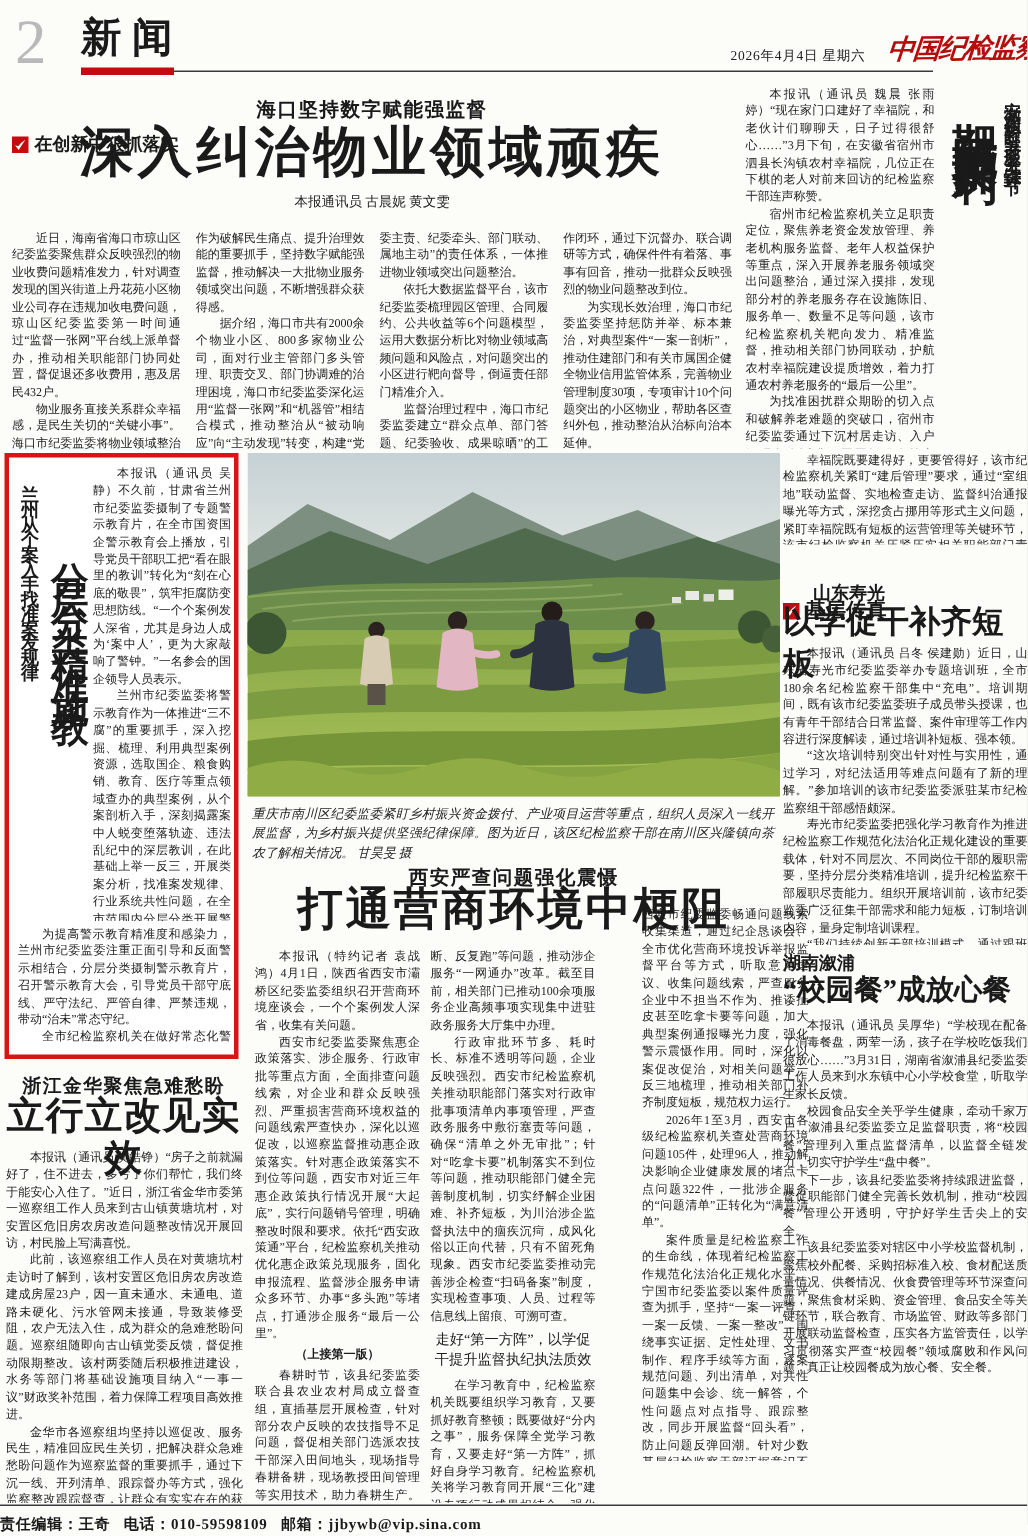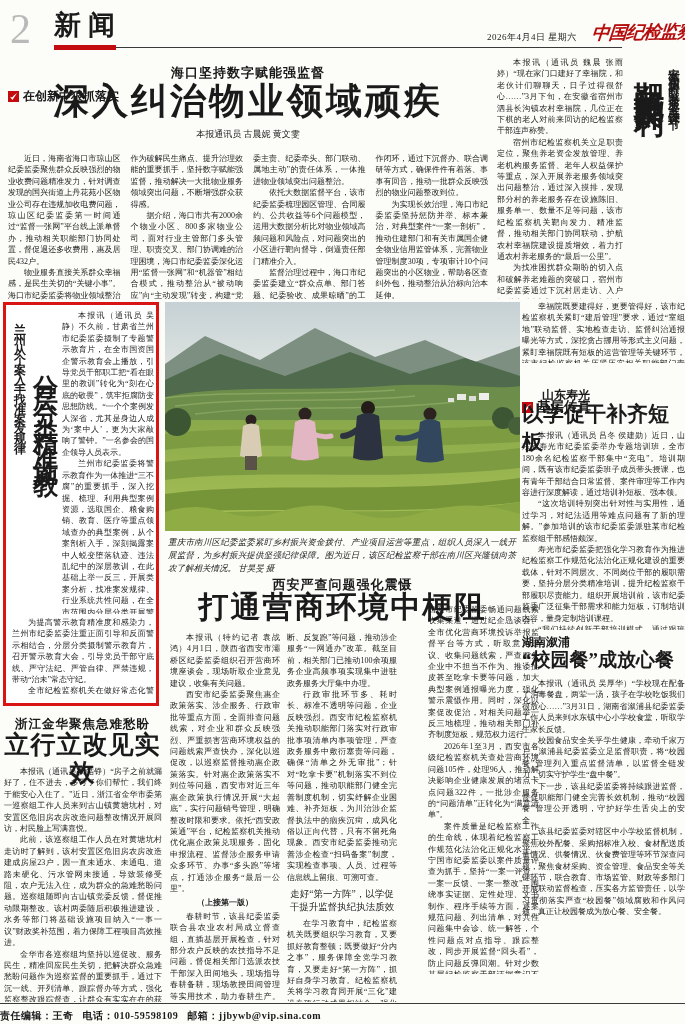--- a/index.html
+++ b/index.html
@@ -150,21 +150,21 @@
     </svg>
   </div>
   <div class="abs caption" style="left:168px;top:536px;width:348px;">
     <span>重庆市南川区纪委监委紧盯乡村振兴资金拨付、产业项目运营等重点，组织人员深入一线开展监督，为乡村振兴提供坚强纪律保障。图为近日，该区纪检监察干部在南川区兴隆镇向茶农了解相关情况。</span>
     <span class="credit">甘昊旻 摄</span>
   </div>
 
   <div class="abs kicker" style="left:170px;top:576px;width:345px;">西安严查问题强化震慑</div>
   <div class="abs headline-l" style="left:170px;top:590px;width:345px;">打通营商环境中梗阻</div>
   <div class="abs body" style="left:170px;top:632px;width:110px;height:370px;">
-    <p>本报讯（特约记者 袁战鸿）4月1日，陕西省西安市灞桥区纪委监委组织召开营商环境座谈会，现场听取企业意见建议，收集有关问题。</p>
+    <p>本报讯（特约记者 袁战鸿）4月1日，陕西省西安市灞桥区纪委监委组织召开营商环境座谈会，一个个案例发人深省，收集有关问题。</p>
     <p>西安市纪委监委聚焦惠企政策落实、涉企服务、行政审批等重点方面，全面排查问题线索，对企业和群众反映强烈、严重损害营商环境权益的问题线索严查快办，深化以巡促改，以巡察监督推动惠企政策落实。针对惠企政策落实不到位等问题，西安市对近三年惠企政策执行情况开展“大起底”，实行问题销号管理，明确整改时限和要求。依托“西安政策通”平台，纪检监察机关推动优化惠企政策兑现服务，固化申报流程、监督涉企服务申请众多环节、办事“多头跑”等堵点，打通涉企服务“最后一公里”。</p>
     <p class="marker">（上接第一版）</p>
     <p>春耕时节，该县纪委监委联合县农业农村局成立督查组，直插基层开展检查，针对部分农户反映的农技指导不足问题，督促相关部门选派农技干部深入田间地头，现场指导春耕备耕，现场教授田间管理等实用技术，助力春耕生产。截至目前，该县纪委监委已联合开展督查检查5次，推动解决各类问题80余个。</p>
 
   </div>
   <div class="abs body" style="left:287px;top:632px;width:110px;height:370px;">
     <p style="text-indent:0;">断、反复跑”等问题，推动涉企服务“一网通办”改革。截至目前，相关部门已推动100余项服务企业高频事项实现集中进驻政务服务大厅集中办理。</p>
     <p>行政审批环节多、耗时长、标准不透明等问题，企业反映强烈。西安市纪检监察机关推动职能部门落实对行政审批事项清单内事项管理，严查政务服务中敷衍塞责等问题，确保“清单之外无审批”；针对“吃拿卡要”机制落实不到位等问题，推动职能部门健全完善制度机制，切实纾解企业困难、补齐短板，为川治涉企监督执法中的痼疾沉疴，成风化俗以正向代替，只有不留死角现象。西安市纪委监委推动完善涉企检查“扫码备案”制度，实现检查事项、人员、过程等信息线上留痕、可溯可查。</p>
     <p class="subhead">走好“第一方阵”，以学促干提升监督执纪执法质效</p>
     <p>在学习教育中，纪检监察机关既要组织学习教育，又要抓好教育整顿；既要做好“分内之事”，服务保障全党学习教育，又要走好“第一方阵”，抓好自身学习教育。纪检监察机关将学习教育同开展“三化”建设专项行动成果相结合，强化实战练兵，以学促干，以正确政绩观提升监督执纪执法质效。</p>

